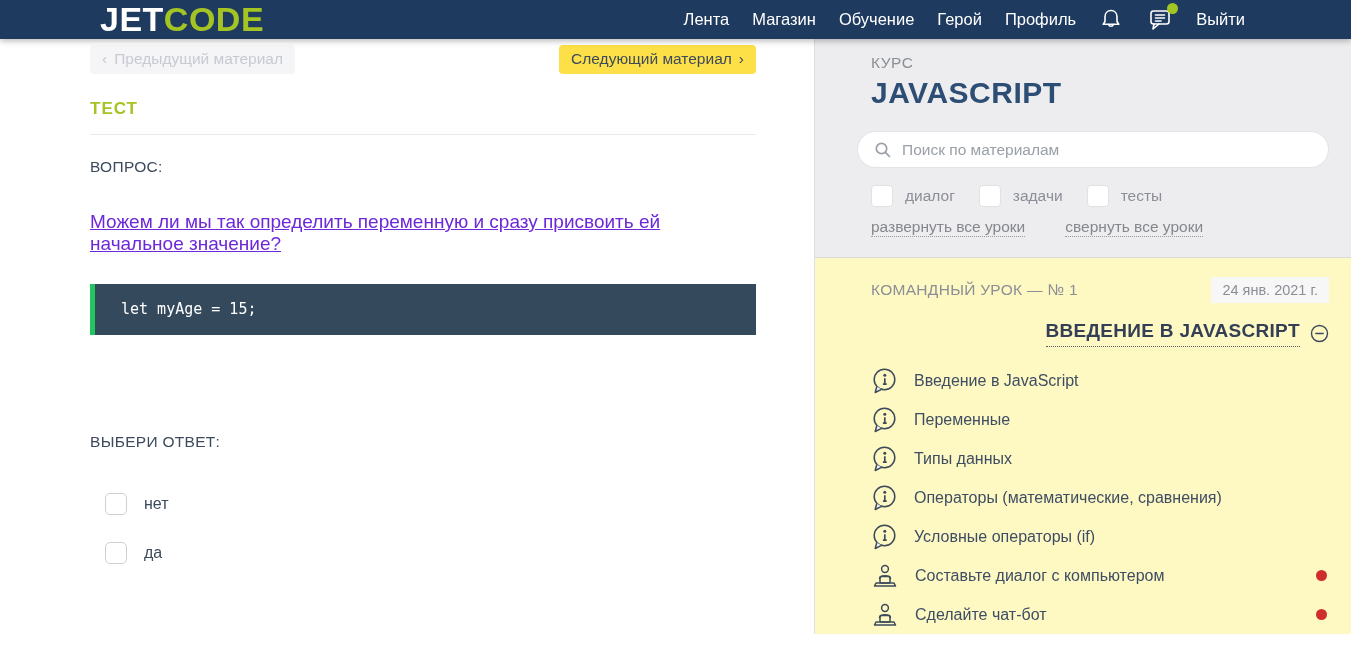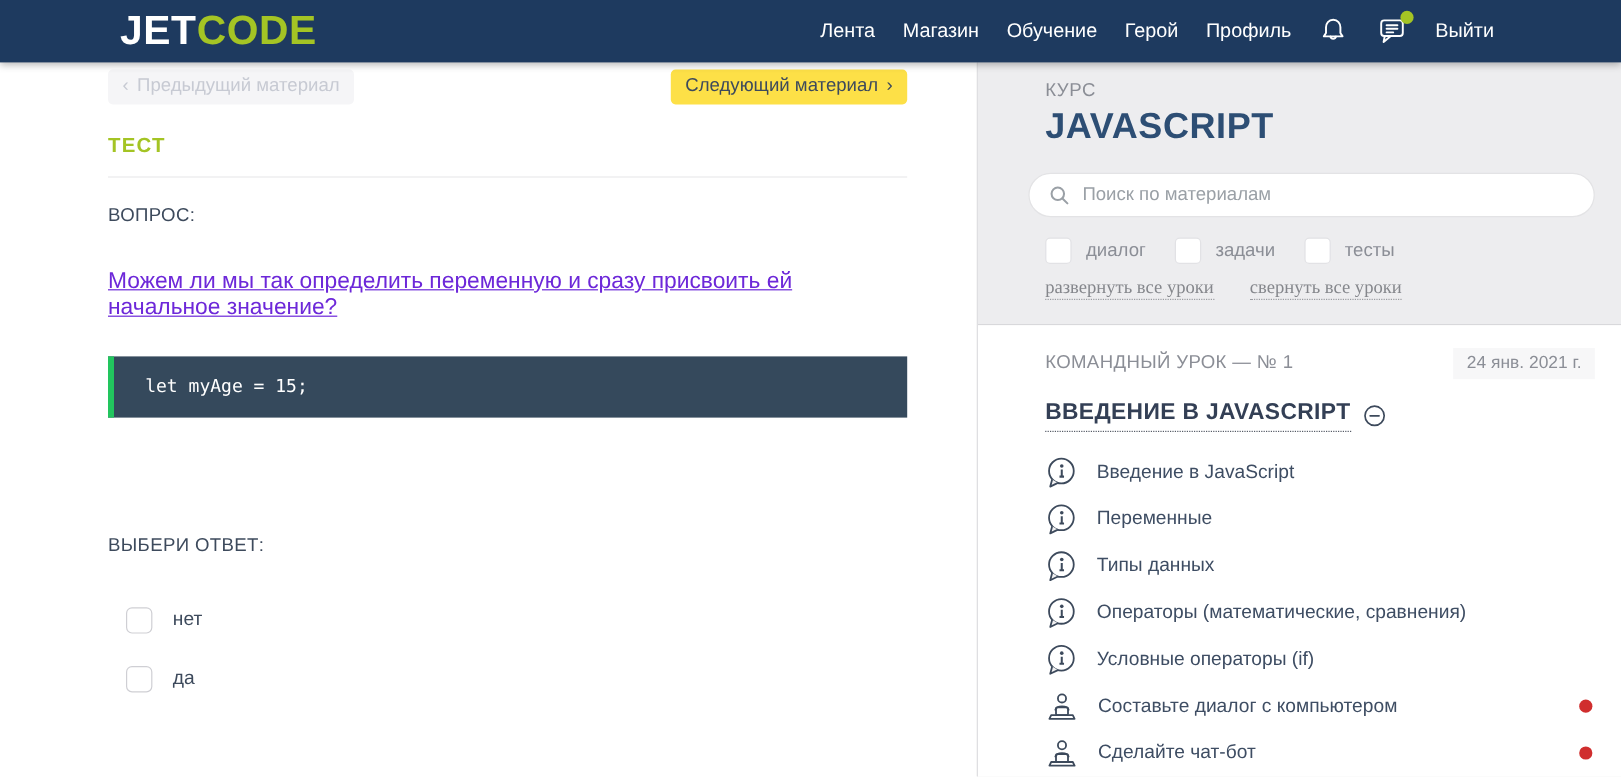--- a/index.html
+++ b/index.html
@@ -1,20 +1,20 @@
 <!DOCTYPE html>
 <html><head>
 <meta charset="utf-8">
 <style>
   * { margin:0; padding:0; box-sizing:border-box; }
   html,body { width:1351px; height:652px; overflow:hidden; background:#fff;
     font-family:"Liberation Sans", sans-serif; color:#3d4a5c; }
 
   
-  .navbar { height:52px; background:#1e3a5f; display:flex; align-items:center;
+  .navbar { height:39px; background:#1e3a5f; display:flex; align-items:center;
     justify-content:space-between; padding:0 106px 0 100px; position:relative;
     box-shadow:0 2px 6px rgba(0,0,0,.28); z-index:5; }
   .logo { font-size:34px; font-weight:bold; letter-spacing:.5px; cursor:pointer; }
   .logo .jet { color:#ffffff; }
   .logo .code { color:#a4c424; }
   .nav-links { display:flex; align-items:center; gap:23px; }
   .nav-link { color:#fff; font-size:16.5px; text-decoration:none; cursor:pointer; }
   .nav-icon { display:flex; align-items:center; cursor:pointer; position:relative; }
   .chat-badge { position:absolute; top:-4px; right:-5px; width:11px; height:11px;
     border-radius:50%; background:#a4c424; }
@@ -62,25 +62,25 @@
   .search { margin-top:21px; width:472px; height:37px; background:#fff;
     border:1px solid #e3e3e5; border-radius:19px; display:flex; align-items:center;
     padding:0 16px; gap:10px; }
   .search input { border:none; outline:none; flex:1; font-size:15.5px;
     font-family:"Liberation Sans", sans-serif; color:#3d4a5c; background:transparent; }
   .search input::placeholder { color:#9aa0a6; }
   .filters { margin:17px 0 0 14px; display:flex; align-items:center; gap:24px; }
   .filter { display:flex; align-items:center; gap:12px; cursor:pointer; }
   .filter .checkbox { border-color:#e2e2e5; border-radius:4px; }
   .filter .lbl { color:#8b8e96; font-size:15.5px; }
-  .sb-links { margin:11px 0 0 14px; display:flex; gap:30px;font-family:Liberation Serif, serif; }
+  .sb-links { margin:11px 0 0 14px; display:flex; gap:40px; }
   .sb-link { color:#85878c; font-size:15.5px; text-decoration:none;
     border-bottom:1px dotted #9a9ca1; cursor:pointer; }
 
-  .sb-lesson { flex:1; background:#ffffff; padding:19px 22px 0 56px; }
+  .sb-lesson { flex:1; background:#fef9c3; padding:19px 22px 0 56px;text-align:right; }
   .lesson-head { display:flex; justify-content:space-between; align-items:center; }
   .lesson-type { color:#8b8e96; font-size:15.5px; letter-spacing:.3px; }
   .lesson-date { background:#f7f7f8; color:#8b8e96; font-size:14.5px; padding:5px 11px; }
   .lesson-title-row { margin-top:17px; display:inline-flex; align-items:center; gap:10px;
     cursor:pointer; }
   .lesson-title { font-size:19px; font-weight:bold; color:#333f55; letter-spacing:.3px;
     border-bottom:1px dotted #555b66; padding-bottom:4px; }
   .lesson-items { margin-top:14px; }
   .lesson-item { display:flex; align-items:center; gap:16px; height:39px; cursor:pointer; }
   .li-icon { display:flex; align-items:center; flex:0 0 auto; }

